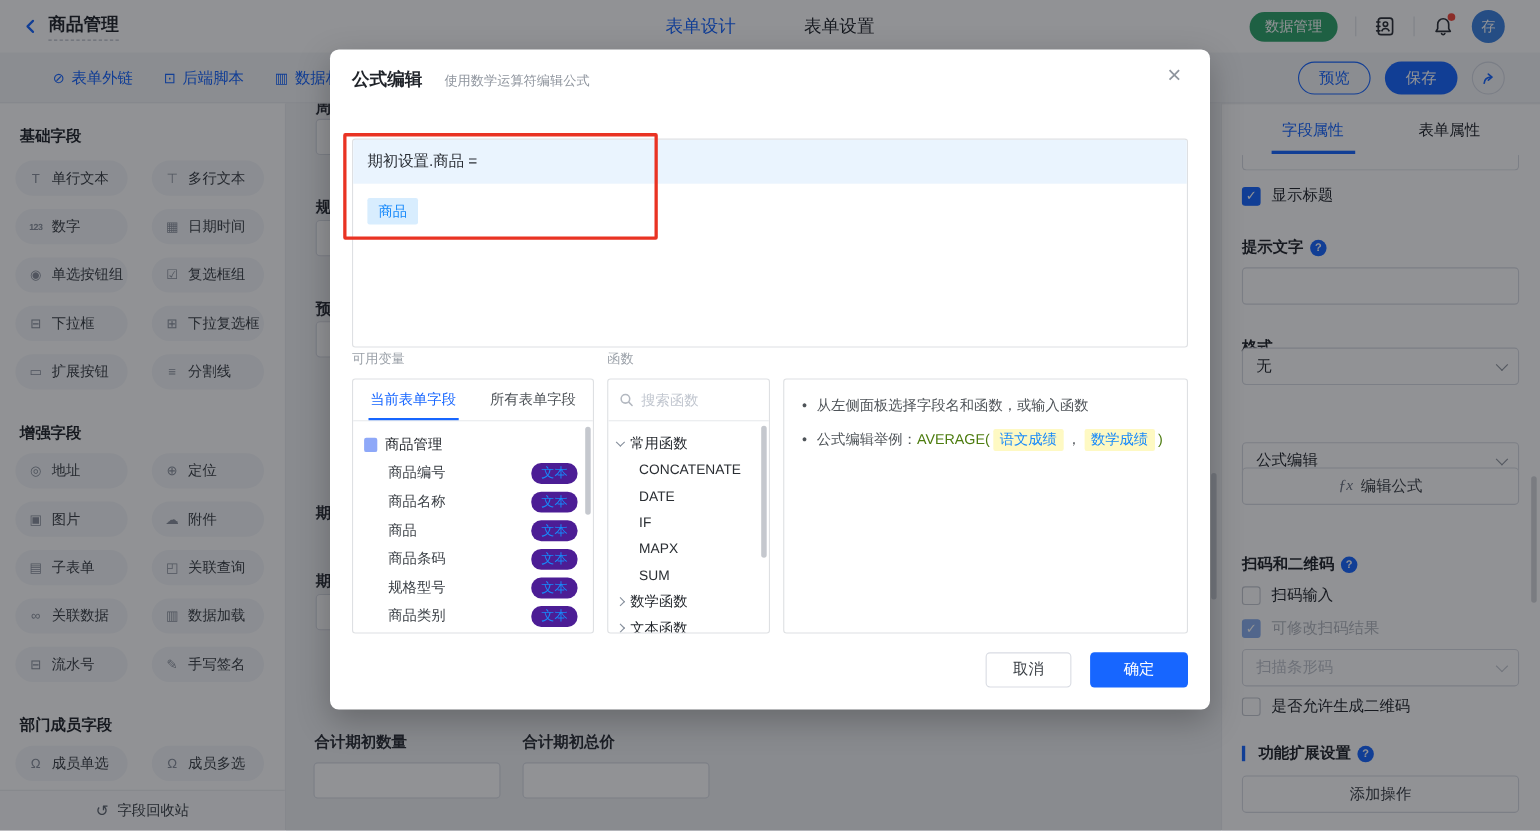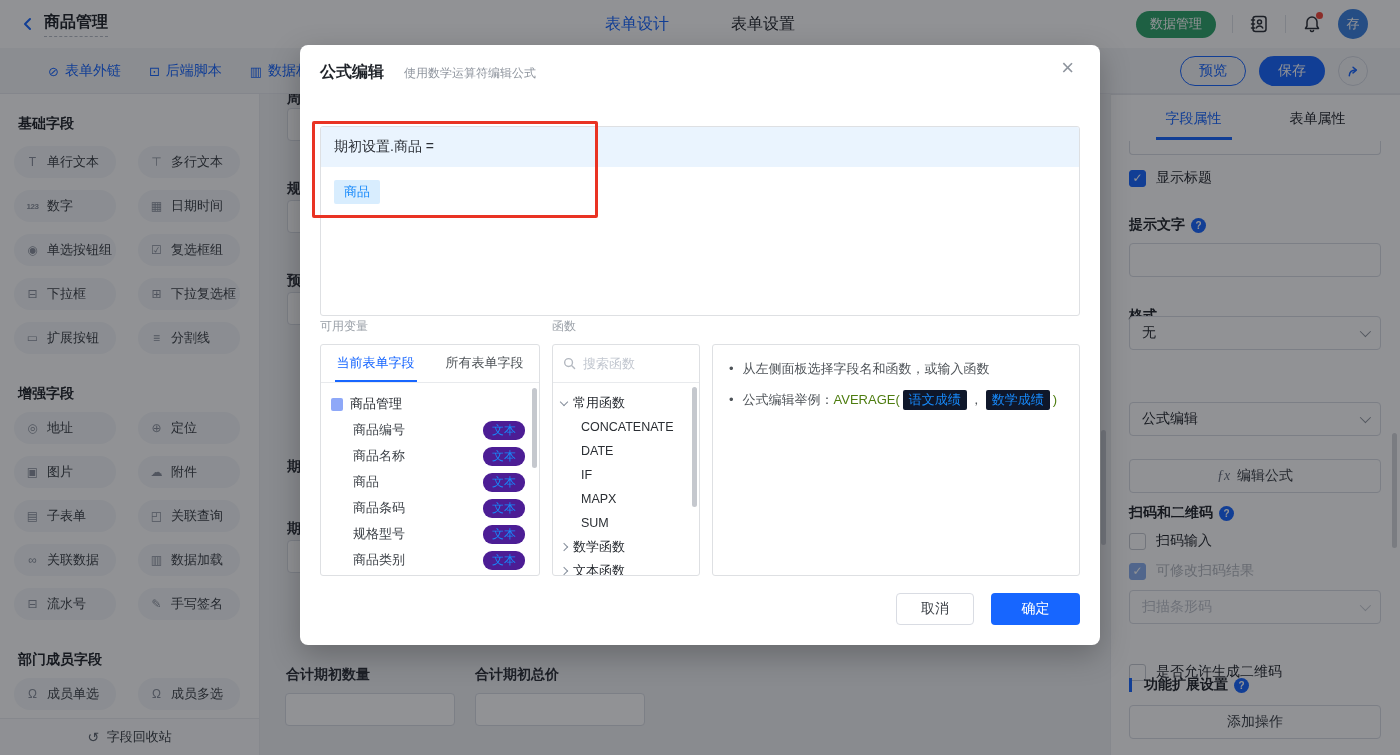--- a/index.html
+++ b/index.html
@@ -104,21 +104,21 @@
   .fn-group{display:flex;align-items:center;gap:6px;height:24px;font-size:13px;cursor:pointer;}
   .tchev{width:6px;height:6px;border-right:1.4px solid #868f9c;border-bottom:1.4px solid #868f9c;flex:none;}
   .tchev.down{transform:rotate(45deg);margin-top:-3px;}
   .tchev.right{transform:rotate(-45deg);}
   .fn-item{height:24px;display:flex;align-items:center;padding-left:20px;font-size:12.5px;color:#2a2e33;cursor:pointer;}
   .f-sb{position:absolute;right:2px;top:42px;width:5px;height:120px;border-radius:3px;background:#c5c8ce;}
   .tipbox{position:absolute;left:412px;top:299px;width:368px;height:232px;border:1px solid #dee0e3;border-radius:3px;padding:14px 16px;}
   .tip{display:flex;gap:9px;font-size:13px;color:#4e5358;line-height:20px;margin-bottom:11px;align-items:flex-start;}
   .tip .dot{flex:none;}
   .purple{color:#4d7c0f;}
-  .tip .tag{display:inline-block;background:#0f172a;color:#1789fa;border-radius:2px;padding:0 6px;margin:0 3px;}
+  .tip .tag{display:inline-block;background:#fef9c3;color:#1789fa;border-radius:2px;padding:0 6px;margin:0 3px;}
   .m-footer{position:absolute;right:20px;top:548px;display:flex;gap:17px;}
   .btn-cancel{width:78px;height:32px;border:1px solid #d9dce3;border-radius:4px;background:#fff;font-size:14px;color:#3a3f45;display:flex;align-items:center;justify-content:center;cursor:pointer;}
   .btn-ok{width:89px;height:32px;border-radius:4px;background:#1766ff;color:#fff;font-size:14px;display:flex;align-items:center;justify-content:center;cursor:pointer;}
   
   .red-box{position:absolute;left:312px;top:121px;width:286px;height:97px;border:3px solid #e93323;border-radius:2px;z-index:30;pointer-events:none;}
 </style>
 </head>
 <body>
 
 <header class="topbar">
@@ -331,42 +331,42 @@
   </div>
   <div class="rp-el rp-select" style="top:221px;">
     <span>无</span>
     <i class="chevron"></i>
   </div>
 
   <div class="rp-el rp-select" style="top:307px;">
     <span>公式编辑</span>
     <i class="chevron"></i>
   </div>
-  <div class="rp-el btn-plain" style="top:364px;">
+  <div class="rp-el btn-plain" style="top:330px;">
     <span class="fx">ƒx</span>
     <span>编辑公式</span>
   </div>
 
   <div class="rp-el rp-label" style="top:409px;">
     <span>扫码和二维码</span>
     <span class="help">?</span>
   </div>
   <div class="rp-el cbrow" style="top:437px;">
     <span class="cb"></span>
     <span>扫码输入</span>
   </div>
   <div class="rp-el cbrow" style="top:467px;">
     <span class="cb checked disabled">✓</span>
     <span class="dim">可修改扫码结果</span>
   </div>
   <div class="rp-el rp-select disabled" style="top:495px;">
     <span>扫描条形码</span>
     <i class="chevron"></i>
   </div>
-  <div class="rp-el cbrow" style="top:568px;">
+  <div class="rp-el cbrow" style="top:538px;">
     <span class="cb"></span>
     <span>是否允许生成二维码</span>
   </div>
 
   <div class="rp-el rp-label" style="top:581px;">
     <span class="secbar"></span>
     <span>功能扩展设置</span>
     <span class="help">?</span>
   </div>
   <div class="rp-el btn-plain" style="top:610px;">

